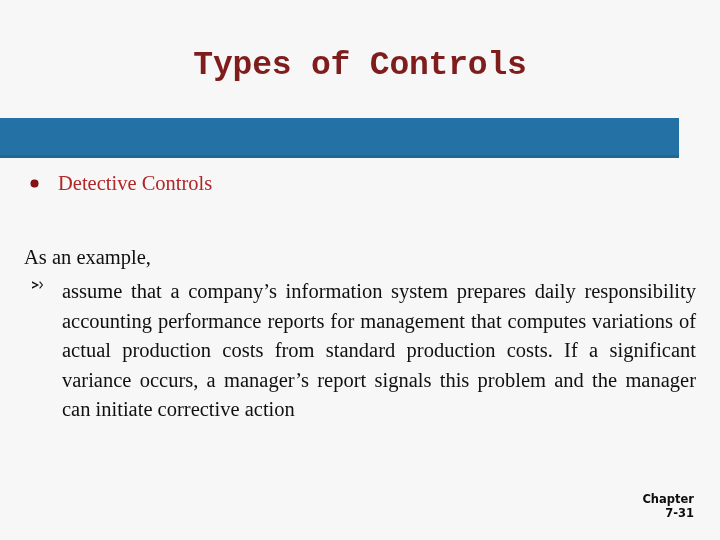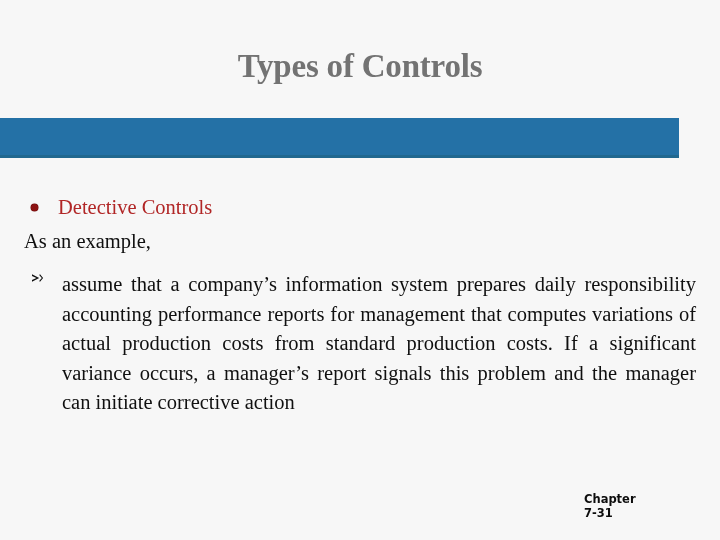--- a/index.html
+++ b/index.html
@@ -22,26 +22,26 @@
     box-sizing: border-box;
   }
 
   
   .slide-title {
     position: absolute;
     top: 46px;
     left: 0;
     width: 720px;
     text-align: center;
-    font-family: Liberation Serif, serif;
+    font-family: Liberation Mono, monospace;
     font-weight: bold;
     font-size: 33px;
     line-height: 40px;
     letter-spacing: -0.2px;
-    color: #737373;
+    color: #7f1d1d;
     white-space: nowrap;
   }
 
   
   .title-band {
     position: absolute;
     top: 118px;
     left: 0;
     width: 679px;
     height: 37px;
@@ -67,63 +67,64 @@
   .bullet-row .dot {
     position: absolute;
     left: 7px;
     top: 14px;
     width: 7px;
     height: 7px;
     border-radius: 50%;
     background: #8c1212;
     box-shadow: 0 0 0 0.5px #6d0e0e;
   }
-  .bullet-row.level-1 { padding-left: 34px; margin-top: 24px; }
+  .bullet-row.level-1 { padding-left: 34px; }
   .bullet-row.level-2 { padding-left: 37px; }
 
   .red-text { color: #b12626; }
 
   
   .plain-row {
     font-size: 20.5px;
     line-height: 33px;
     padding-left: 0;
     color: #101010;
+    margin-top: 40px;
   }
 
   
   .arrow-row {
     position: relative;
     padding-left: 38px;
     font-size: 20.5px;
     line-height: 29.5px;
     text-align: justify;
     text-justify: inter-word;
     color: #101010;
-    margin-top: 12px;
+    margin-top: 3px;
   }
   .arrow-row .arrow {
     position: absolute;
     left: 6px;
     top: 1px;
     width: 16px;
     height: 20px;
     color: #111;
     font-size: 15px;
     line-height: 23px;
   }
   .arrow svg { display: block; }
 
   
   .footer {
     position: absolute;
     right: 26px;
     bottom: 20px;
     width: 110px;
-    text-align: left;
+    text-align: right;
     font-family: "DejaVu Sans", "Liberation Sans", sans-serif;
     font-weight: bold;
     font-size: 11.5px;
     line-height: 14px;
     color: #0d0d0d;
   }
 </style>
 </head>
 <body>
 

